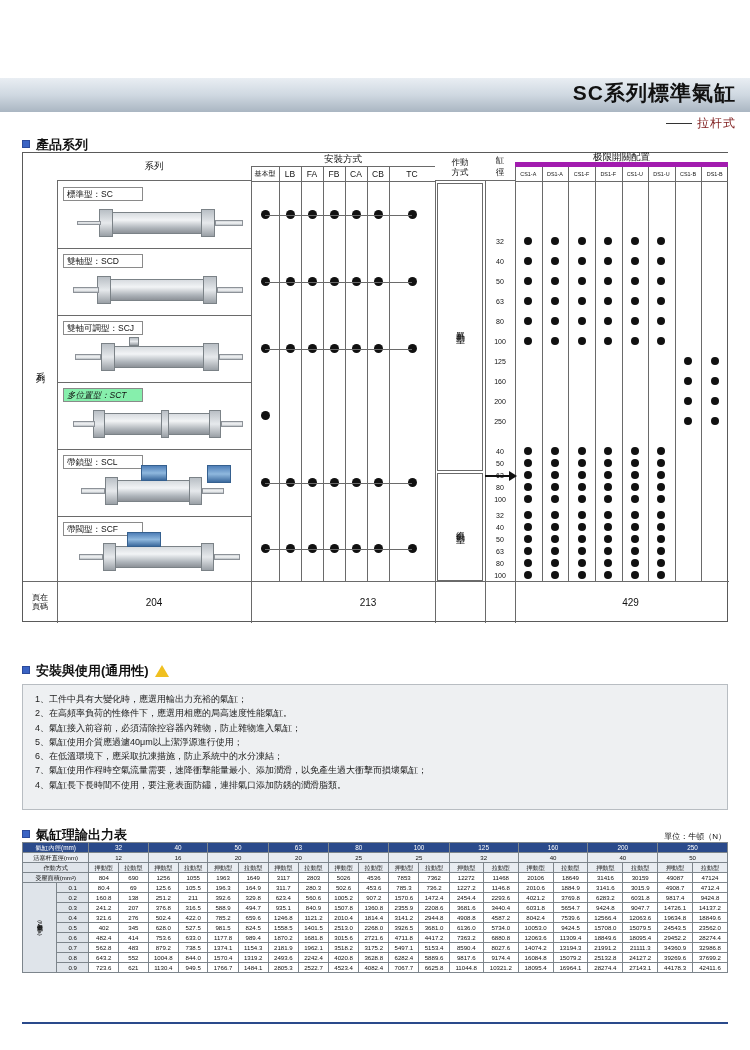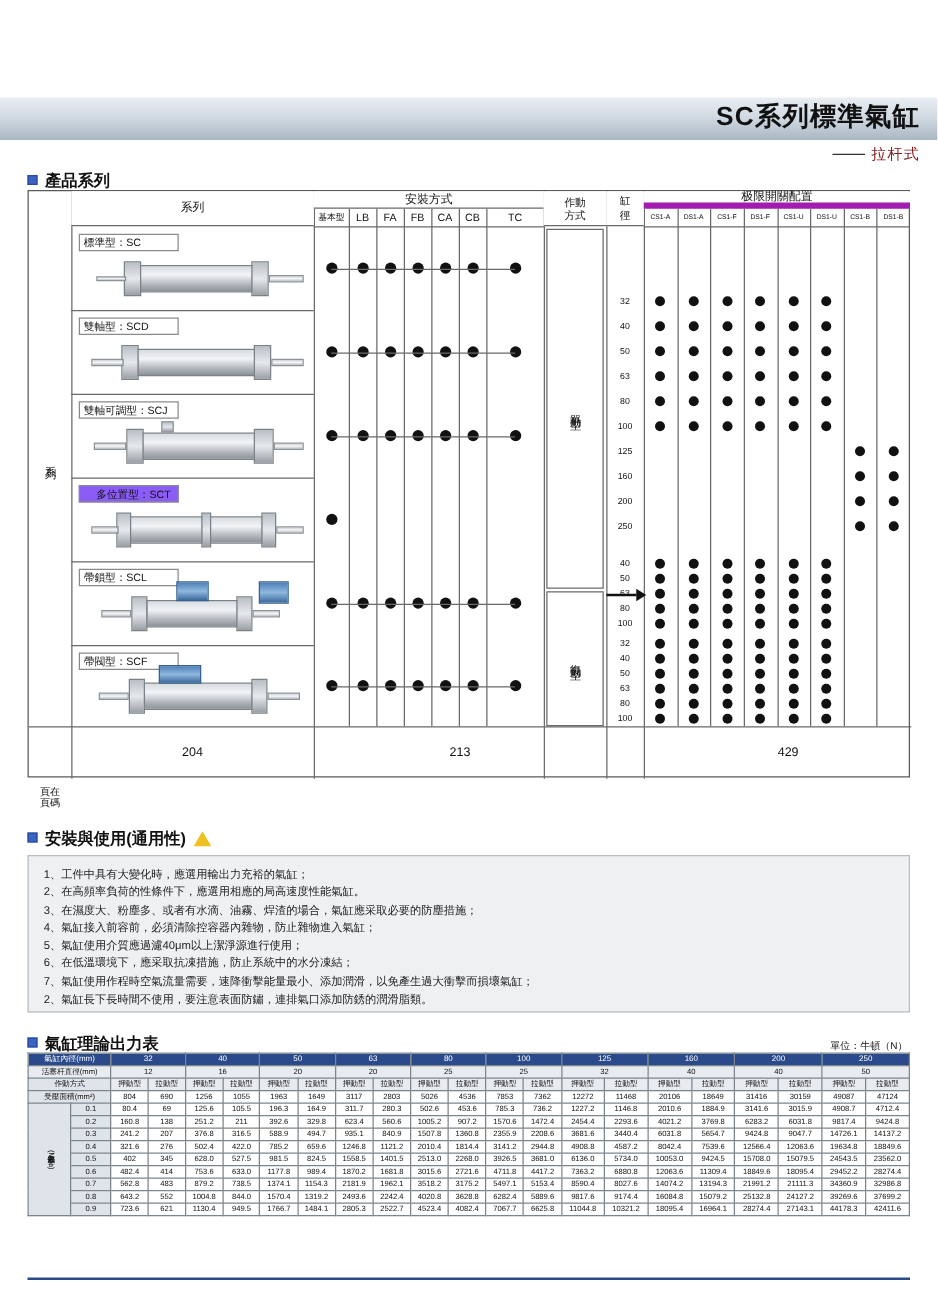--- a/index.html
+++ b/index.html
@@ -193,21 +193,21 @@
       <div class="lbl" style="left: 40px; top: 168px; width: 80px; height: 14px; text-align: left; font-size: 8.5px; border: 1px solid rgb(138, 138, 138); line-height: 13px; padding-left: 3px; background: rgb(255, 255, 255);">雙軸可調型：SCJ</div>
       <div class="hline" style="left: 34px; top: 162px; width: 194px;"></div>
       <div class="cyl" style="left: 46px; top: 184px; width: 176px; height: 39px;">
         <div class="barrel" style="left:44px; top:9px; width:92px; height:22px;"></div>
         <div class="cap" style="left:32px; top:6px; width:14px; height:28px;"></div>
         <div class="cap" style="left:134px; top:6px; width:16px; height:28px;"></div>
         <div class="rod" style="left:150px; top:17px; width:24px; height:6px;"></div>
         <div class="rod" style="left:6px; top:17px; width:26px; height:6px;"></div>
         <div class="cap" style="left:60px; top:0px; width:10px; height:9px;"></div>
       </div>
-      <div class="lbl" style="left: 40px; top: 235px; width: 80px; height: 14px; text-align: left; font-size: 8.5px; border: 1px solid rgb(138, 138, 138); line-height: 13px; padding-left: 13px; background: #8b5cf6;">多位置型：SCT</div>
+      <div class="lbl" style="left: 40px; top: 235px; width: 80px; height: 14px; text-align: left; font-size: 8.5px; border: 1px solid rgb(138, 138, 138); line-height: 13px; padding-left: 3px; background: #86efac; font-style: italic;">多位置型：SCT</div>
       <div class="hline" style="left: 34px; top: 229px; width: 194px;"></div>
       <div class="cyl" style="left: 46px; top: 251px; width: 176px; height: 39px;">
         <div class="barrel" style="left:34px; top:9px; width:60px; height:22px;"></div>
         <div class="barrel" style="left:98px; top:9px; width:44px; height:22px;"></div>
         <div class="cap" style="left:24px; top:6px; width:12px; height:28px;"></div>
         <div class="cap" style="left:92px; top:6px; width:8px; height:28px;"></div>
         <div class="cap" style="left:140px; top:6px; width:12px; height:28px;"></div>
         <div class="rod" style="left:152px; top:17px; width:22px; height:6px;"></div>
         <div class="rod" style="left:4px; top:17px; width:22px; height:6px;"></div>
       </div>
@@ -421,47 +421,46 @@
       <div class="dot" style="left: 634.438px; top: 406px; width: 8px; height: 8px;"></div>
       <div class="dot" style="left: 501.312px; top: 418px; width: 8px; height: 8px;"></div>
       <div class="dot" style="left: 527.938px; top: 418px; width: 8px; height: 8px;"></div>
       <div class="dot" style="left: 554.562px; top: 418px; width: 8px; height: 8px;"></div>
       <div class="dot" style="left: 581.188px; top: 418px; width: 8px; height: 8px;"></div>
       <div class="dot" style="left: 607.812px; top: 418px; width: 8px; height: 8px;"></div>
       <div class="dot" style="left: 634.438px; top: 418px; width: 8px; height: 8px;"></div>
     </div>
 
   <div class="hline" style="left:0; top:428px; width:706px;"></div>
-  <div class="lbl" style="left:0; top:428px; width:34px; height:42px; display:flex; align-items:center; justify-content:center; font-size:8px; line-height:9px;margin-top:36px;">
+  <div class="lbl" style="left:0; top:428px; width:34px; height:42px; display:flex; align-items:center; justify-content:center; font-size:8px; line-height:9px;">
     <span>頁在<br>頁碼</span>
   </div>
   <div class="lbl" style="left:34px; top:428px; width:194px; height:42px; display:flex;align-items:center;justify-content:center;font-size:10px;">
     <span>204</span>
   </div>
   <div class="lbl" style="left:228px; top:428px; width:234px; height:42px; display:flex;align-items:center;justify-content:center;font-size:10px;">
     <span>213</span>
   </div>
   <div class="lbl" style="left:492px; top:428px; width:213px; height:42px; display:flex;align-items:center;justify-content:center;font-size:10px;padding-left:18px;">
     <span>429</span>
   </div>
 </div>
 
 <div class="sec-title sec2">
   <span class="bullet"></span><span>安裝與使用(通用性)</span><span class="warn-tri"></span>
 </div>
 <div class="notes">
   <div id="notes-list">
       <div>1、工件中具有大變化時，應選用輸出力充裕的氣缸；</div>
       <div>2、在高頻率負荷的性條件下，應選用相應的局高速度性能氣缸。</div>
-      <div>3、在濕度大、粉塵多、或者有水滴、油霧、焊渣的場合，氣缸應采取必要的防塵措施；</div>
       <div>4、氣缸接入前容前，必須清除控容器內雜物，防止雜物進入氣缸；</div>
       <div>5、氣缸使用介質應過濾40μm以上潔淨源進行使用；</div>
       <div>6、在低溫環境下，應采取抗凍措施，防止系統中的水分凍結；</div>
       <div>7、氣缸使用作程時空氣流量需要，速降衝擊能量最小、添加潤滑，以免產生過大衝擊而損壞氣缸；</div>
-      <div>2、氣缸長下長時間不使用，要注意表面防鏽，連排氣口添加防銹的潤滑脂類。</div>
+      <div>4、氣缸長下長時間不使用，要注意表面防鏽，連排氣口添加防銹的潤滑脂類。</div>
     </div>
 </div>
 
 <div class="sec-title sec3">
   <span class="bullet"></span><span>氣缸理論出力表</span>
 </div>
 <div class="unit-note">單位：牛頓（N）</div>
 <table class="ftable">
   <tbody id="ftable-body">
       <tr>

